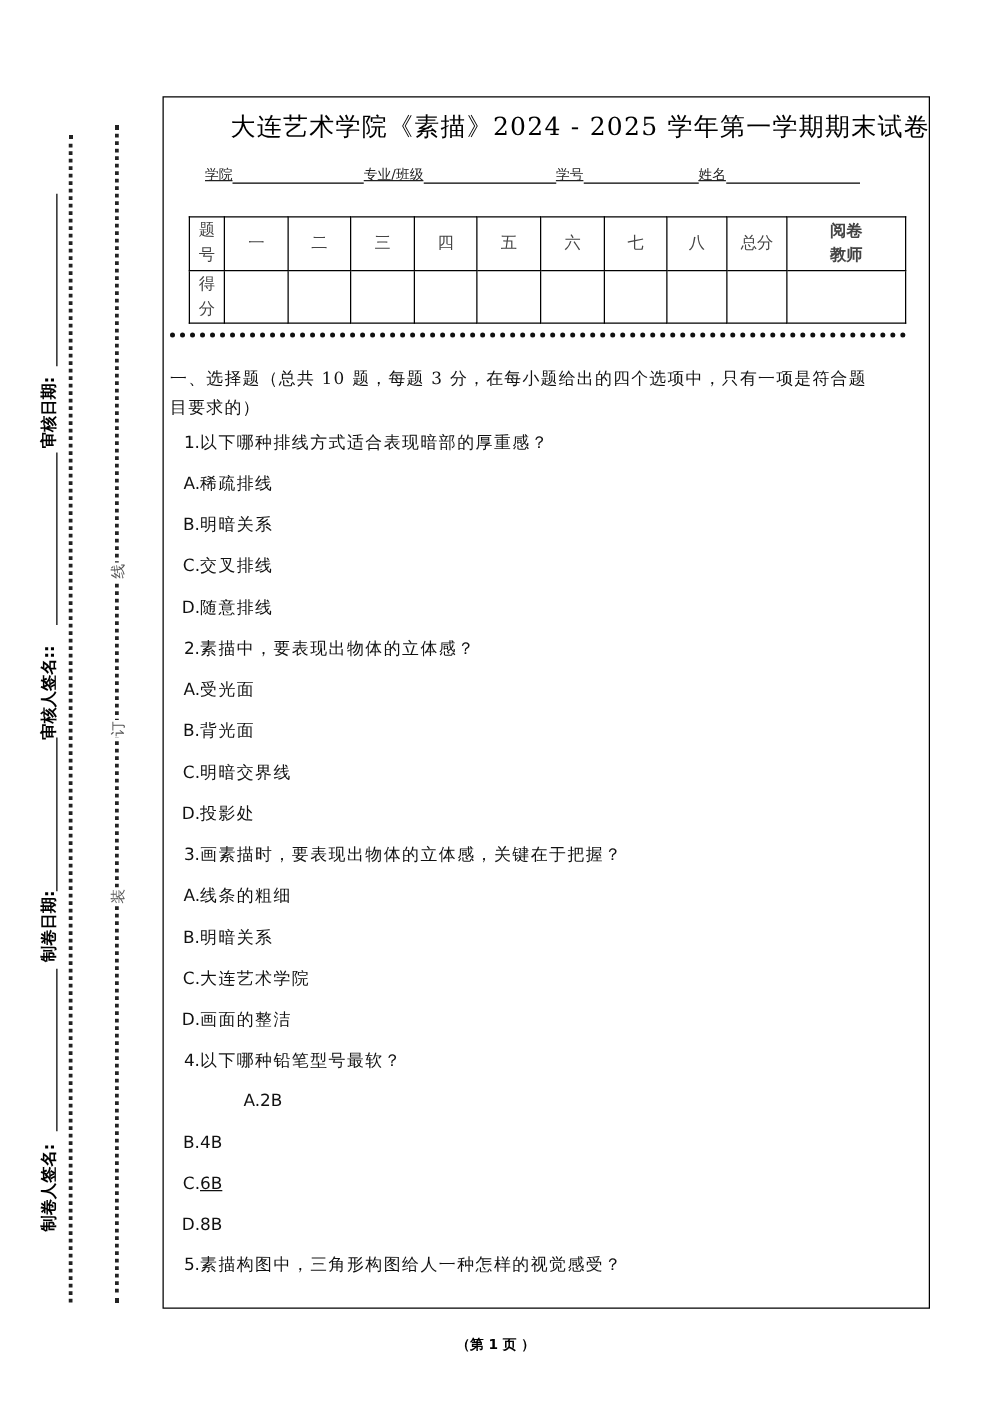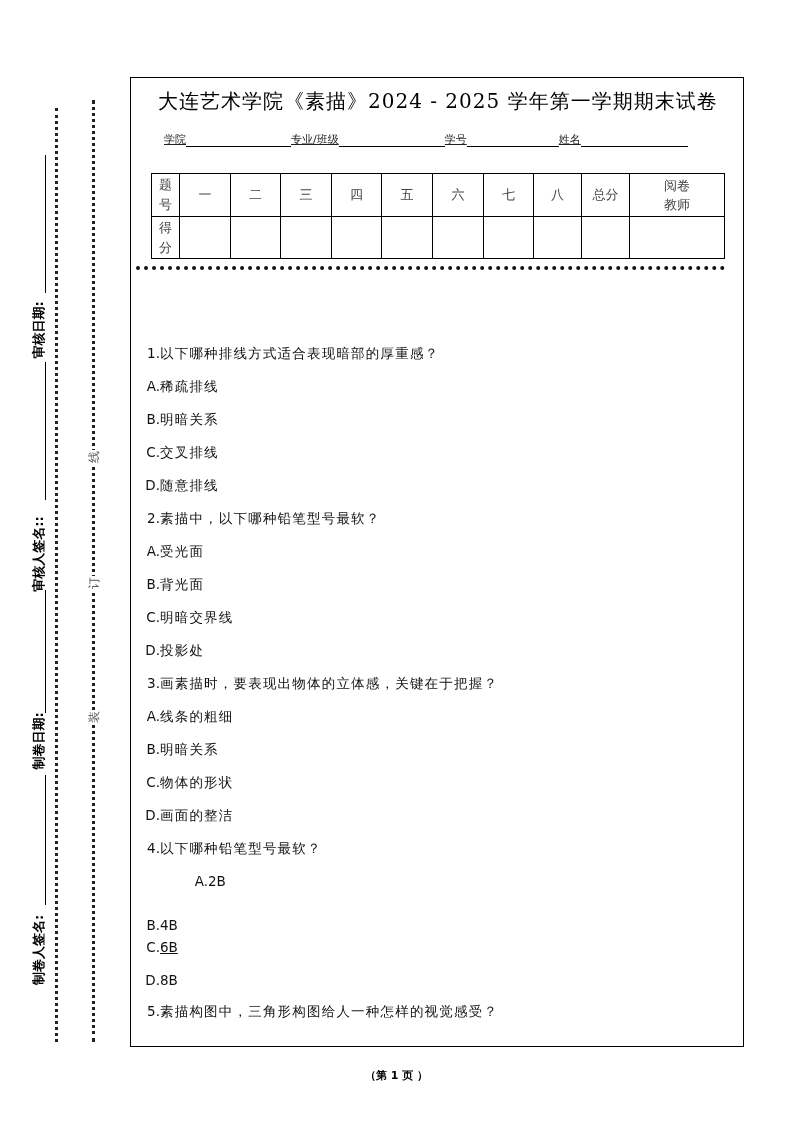--- a/index.html
+++ b/index.html
@@ -19,22 +19,22 @@
   .bind-char {
     position: absolute; background: #fff; font-size: 12px; color: #555;
     transform: rotate(-90deg); width: 14px; height: 14px; line-height: 14px; text-align: center;
   }
   
   .frame {
     position: absolute; left: 130px; top: 77px; width: 614px; height: 970px;
     border: 1.5px solid #000; box-sizing: border-box;
   }
   .title {
-    position: absolute; left: 0; right: 16px; top: 88px; text-align: left;
-    font-size: 20px; letter-spacing: 1px; color: #000; padding-left: 28px;
+    position: absolute; left: 0; right: 16px; top: 88px; text-align: right;
+    font-size: 20px; letter-spacing: 1px; color: #000;
   }
   .info-row {
     position: absolute; top: 132px; left: 164px; font-size: 11px; color: #222;
     display: flex; align-items: flex-end; font-family: "DejaVu Sans", sans-serif; text-decoration: underline;
   }
   .info-row .blank { display: inline-block; border-bottom: 1px solid #000; height: 12px; }
   table.score {
     position: absolute; left: 151px; top: 173px; border-collapse: collapse;
     font-size: 13px; color: #444;
   }
@@ -102,21 +102,21 @@
 号</td>
     <td style="width:50px;">一</td>
     <td style="width:49px;">二</td>
     <td style="width:50px;">三</td>
     <td style="width:49px;">四</td>
     <td style="width:50px;">五</td>
     <td style="width:50px;">六</td>
     <td style="width:49px;">七</td>
     <td style="width:47px;">八</td>
     <td style="width:47px;">总分</td>
-    <td style="width:94px; white-space:pre-line; line-height:19px;">阅卷
+    <td style="width:94px; white-space:pre-line; line-height:19px;font-weight:bold;">阅卷
 教师</td>
   </tr>
   <tr style="height:42px;">
     <td style="white-space:pre-line;">得
 分</td>
     <td></td>
     <td></td>
     <td></td>
     <td></td>
     <td></td>
@@ -125,51 +125,53 @@
     <td></td>
     <td></td>
     <td></td>
   </tr>
 </tbody>
   </table>
 
 <div class="dotsep"></div>
 
 <div class="section-head">
+  <div>一、选择题（总共 10 题，每题 3 分，在每小题给出的四个选项中，只有一项是符合题</div>
+  <div>目要求的）</div>
 </div>
 
 <div class="qline" style="top:345px;">
   <span class="num">1.</span><span>以下哪种排线方式适合表现暗部的厚重感？</span>
 </div>
 <div class="qline" style="top:378px;"><span class="num">A.</span><span>稀疏排线</span></div>
 <div class="qline" style="top:411px;"><span class="num">B.</span><span>明暗关系</span></div>
 <div class="qline" style="top:444px;"><span class="num">C.</span><span>交叉排线</span></div>
 <div class="qline" style="top:477px;"><span class="num">D.</span><span>随意排线</span></div>
 
 <div class="qline" style="top:510px;">
-  <span class="num">2.</span><span>素描中，以下哪种铅笔型号最软？</span>
+  <span class="num">2.</span><span>素描中，要表现出物体的立体感？</span>
 </div>
 <div class="qline" style="top:543px;"><span class="num">A.</span><span>受光面</span></div>
 <div class="qline" style="top:576px;"><span class="num">B.</span><span>背光面</span></div>
 <div class="qline" style="top:609px;"><span class="num">C.</span><span>明暗交界线</span></div>
 <div class="qline" style="top:642px;"><span class="num">D.</span><span>投影处</span></div>
 
 <div class="qline" style="top:675px;">
   <span class="num">3.</span><span>画素描时，要表现出物体的立体感，关键在于把握？</span>
 </div>
 <div class="qline" style="top:708px;"><span class="num">A.</span><span>线条的粗细</span></div>
 <div class="qline" style="top:741px;"><span class="num">B.</span><span>明暗关系</span></div>
-<div class="qline" style="top:774px;"><span class="num">C.</span><span>物体的形状</span></div>
+<div class="qline" style="top:774px;"><span class="num">C.</span><span>大连艺术学院</span></div>
 <div class="qline" style="top:807px;"><span class="num">D.</span><span>画面的整洁</span></div>
 
 <div class="qline" style="top:840px;">
   <span class="num">4.</span><span>以下哪种铅笔型号最软？</span>
 </div>
 <div class="qline" style="top:873px;margin-left:48px;"><span class="num">A.</span><span style="font-family:'DejaVu Sans',sans-serif; letter-spacing:0;">2B</span></div>
-<div class="qline" style="top:906px;margin-top:11px;"><span class="num">B.</span><span style="font-family:'DejaVu Sans',sans-serif; letter-spacing:0;">4B</span></div>
+<div class="qline" style="top:906px;"><span class="num">B.</span><span style="font-family:'DejaVu Sans',sans-serif; letter-spacing:0;">4B</span></div>
 <div class="qline" style="top:939px;"><span class="num">C.</span><span style="font-family:'DejaVu Sans',sans-serif; letter-spacing:0;text-decoration:underline;">6B</span></div>
 <div class="qline" style="top:972px;"><span class="num">D.</span><span style="font-family:'DejaVu Sans',sans-serif; letter-spacing:0;">8B</span></div>
 
 <div class="qline" style="top:1003px;">
   <span class="num">5.</span><span>素描构图中，三角形构图给人一种怎样的视觉感受？</span>
 </div>
 
 <div class="footer">（第 1 页 ）</div>
 
 </body></html>

